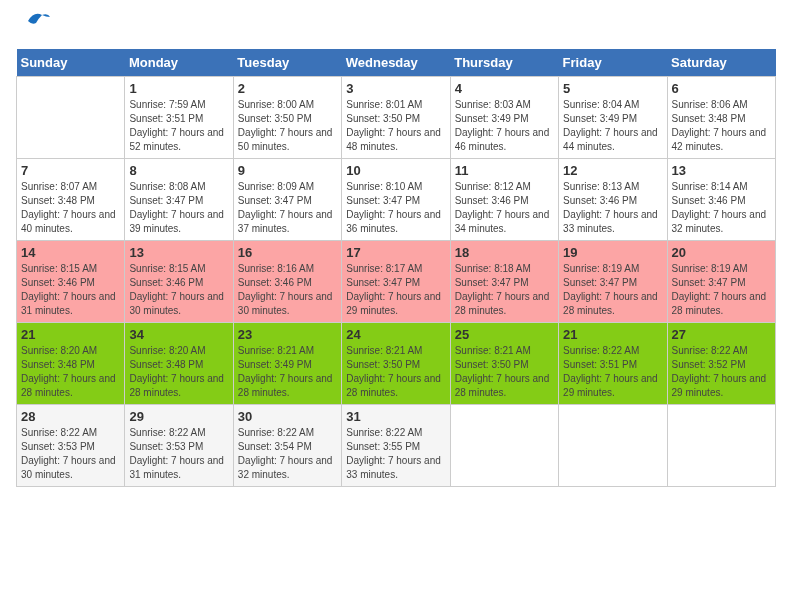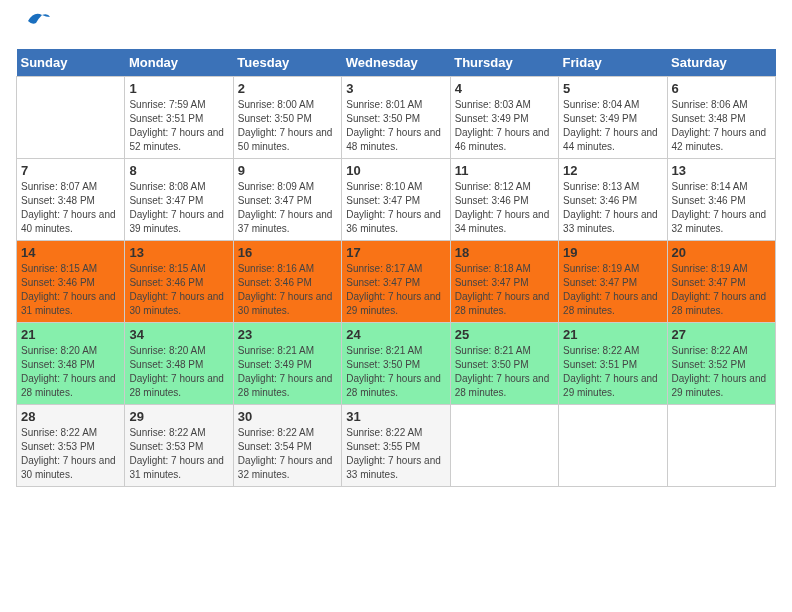--- a/index.html
+++ b/index.html
@@ -79,22 +79,22 @@
     }
     .day-detail {
       font-size: 10px;
       color: #444;
       line-height: 1.4;
     }
     .empty-cell {
       background: #fff !important;
     }
     tr:nth-child(2) td { background: #fff; }
-    tr:nth-child(3) td { background: #f97316; }
-    tr:nth-child(4) td { background: #86efac; margin-top: 14px; }
+    tr:nth-child(3) td { background: #fca5a5; }
+    tr:nth-child(4) td { background: #84cc16; margin-top: 14px; }
     tr:nth-child(5) td { background: #f5f5f5; }
     tr:nth-child(6) td { background: #fff; }
   </style>
 </head>
 <body>
 
 <div class="header-section">
   <div class="logo">
     <div style="display:flex; align-items:center; gap:2px;">
       <div>

